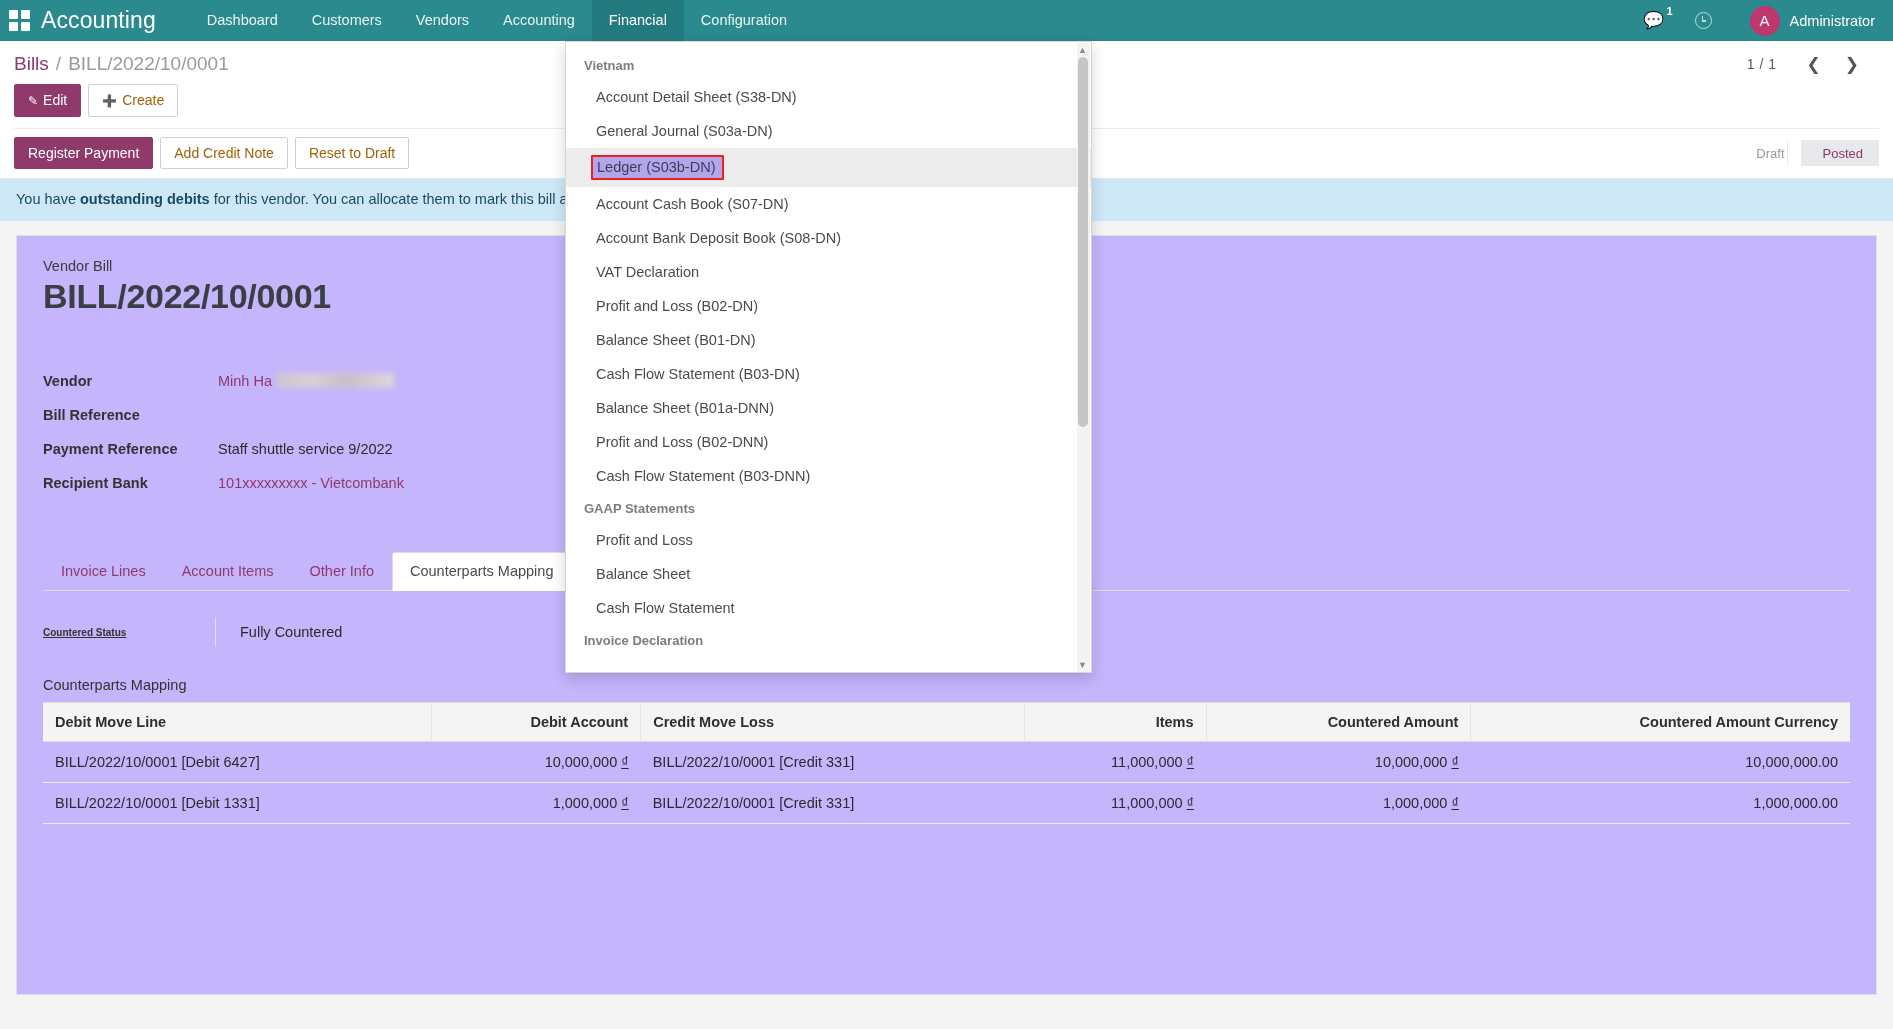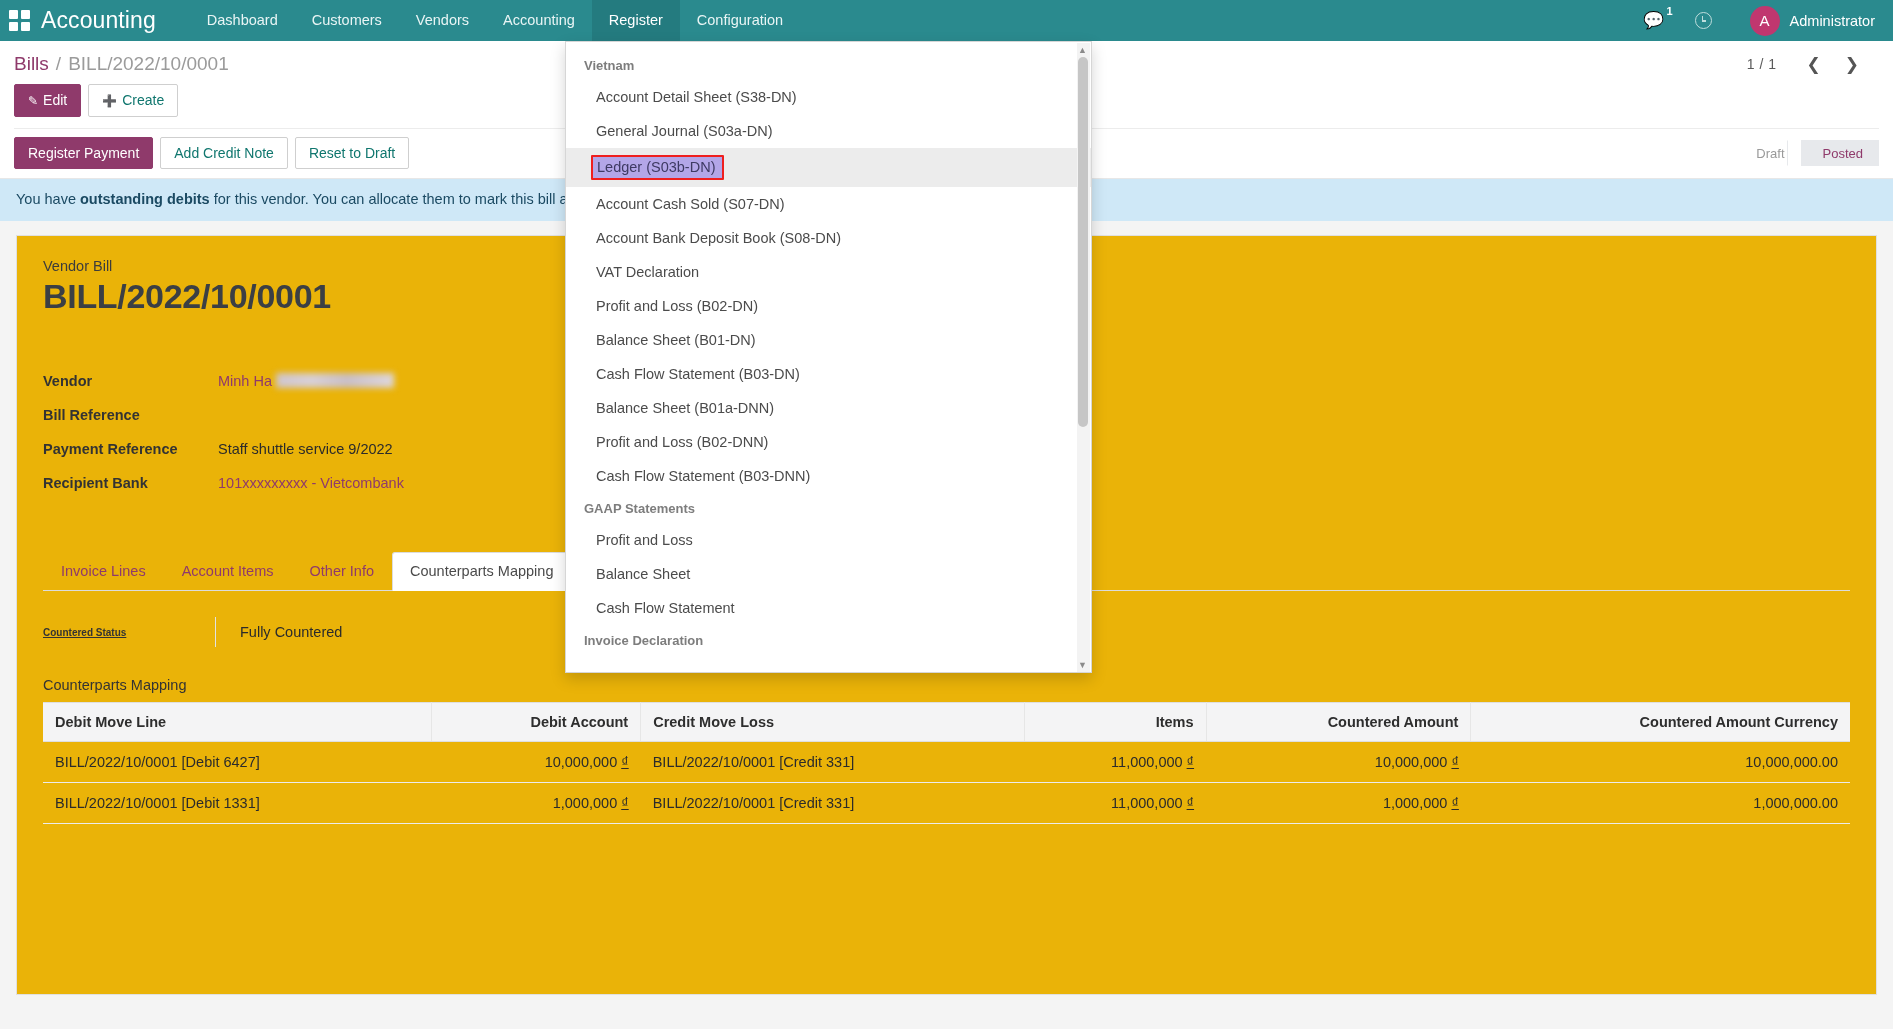--- a/index.html
+++ b/index.html
@@ -113,21 +113,21 @@
     font-size: 17px; color: #555;
     padding: 2px 10px; cursor: pointer;
     line-height: 1;
   }
   .btn-row { display: flex; align-items: center; padding: 9px 0 11px 0; }
   .btn {
     font-size: 14px;
     padding: 6px 13px;
     border: 1px solid #cfcfcf;
     background: #ffffff;
-    color: #0f766e;
+    color: #a16207;
     cursor: pointer;
     border-radius: 2px;
     margin-right: 7px;
     line-height: 18px;
     white-space: nowrap;
   }
   .btn.primary {
     background: #8f3a6b;
     border-color: #8f3a6b;
     color: #ffffff;
@@ -187,21 +187,21 @@
     padding: 11px 16px 12px 16px;
     line-height: 19px;
     position: relative;
     z-index: 1;
   }
   .alert-banner b { font-weight: 700; }
 
   
   .sheet-bg { background: #f4f4f4; padding: 14px 16px 0 16px; height: 100%; }
   .sheet {
-    background: #eab308;
+    background: #c4b5fd;
     border: 1px solid #e0e0e0;
     padding: 22px 26px 14px 26px;
     min-height: 760px;
   }
   .sheet-label {
     font-size: 14.5px;
     color: #3c3c3c;
     font-weight: 400;
     margin-bottom: 3px;
   }
@@ -392,21 +392,21 @@
     <i></i>
       <i></i>
       <i></i>
       <i></i>
   </div>
   <div class="brand">Accounting</div>
   <div class="nav-item">Dashboard</div>
   <div class="nav-item">Customers</div>
   <div class="nav-item">Vendors</div>
   <div class="nav-item">Accounting</div>
-  <div class="nav-item active">Register</div>
+  <div class="nav-item active">Financial</div>
   <div class="nav-item">Configuration</div>
 
   <div class="nav-right">
     <div class="msg-wrap">
       <span class="msg-icon">💬</span>
       <span class="msg-badge">1</span>
     </div>
     <div class="clock-wrap">
       <div class="clock-circle"></div>
     </div>
@@ -538,21 +538,21 @@
   </div>
 </div>
 
 <div class="dropdown">
   <div class="dd-scroll">
 
     <div class="dd-header">Vietnam</div>
     <div class="dd-item">Account Detail Sheet (S38-DN)</div>
     <div class="dd-item">General Journal (S03a-DN)</div>
     <div class="dd-item highlighted"><span class="hl-box">Ledger (S03b-DN)</span></div>
-    <div class="dd-item">Account Cash Sold (S07-DN)</div>
+    <div class="dd-item">Account Cash Book (S07-DN)</div>
     <div class="dd-item">Account Bank Deposit Book (S08-DN)</div>
     <div class="dd-item">VAT Declaration</div>
     <div class="dd-item">Profit and Loss (B02-DN)</div>
     <div class="dd-item">Balance Sheet (B01-DN)</div>
     <div class="dd-item">Cash Flow Statement (B03-DN)</div>
     <div class="dd-item">Balance Sheet (B01a-DNN)</div>
     <div class="dd-item">Profit and Loss (B02-DNN)</div>
     <div class="dd-item">Cash Flow Statement (B03-DNN)</div>
 
     <div class="dd-header">GAAP Statements</div>

